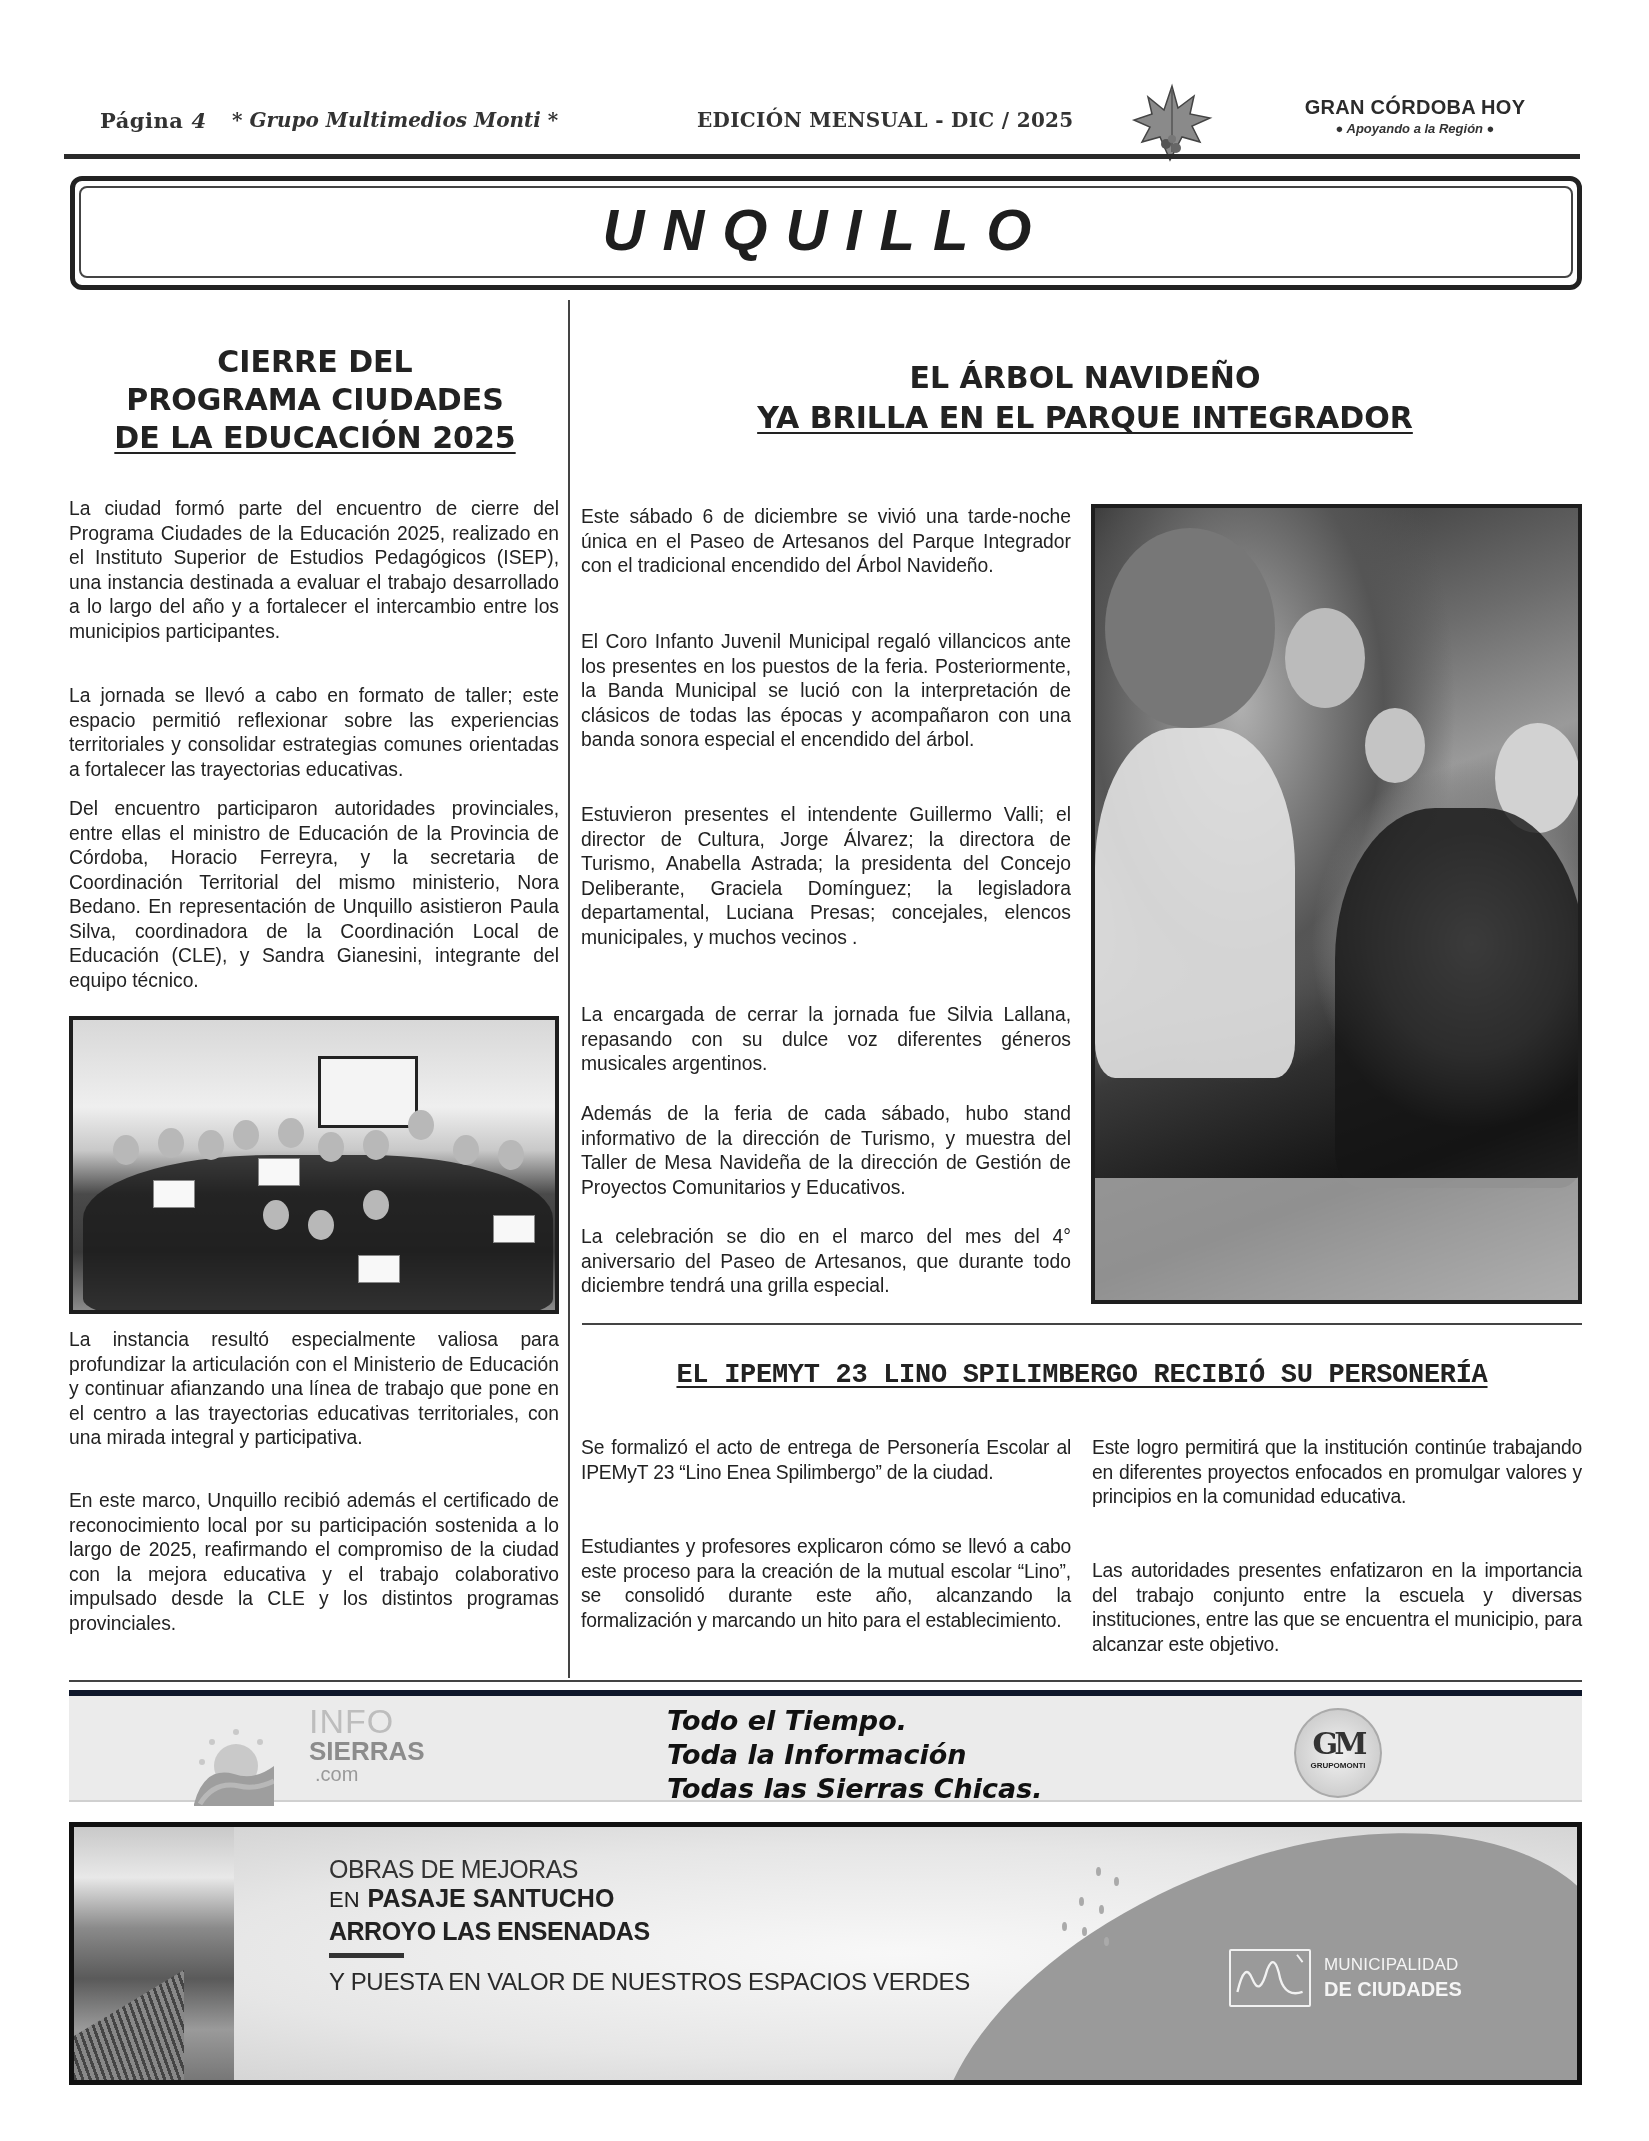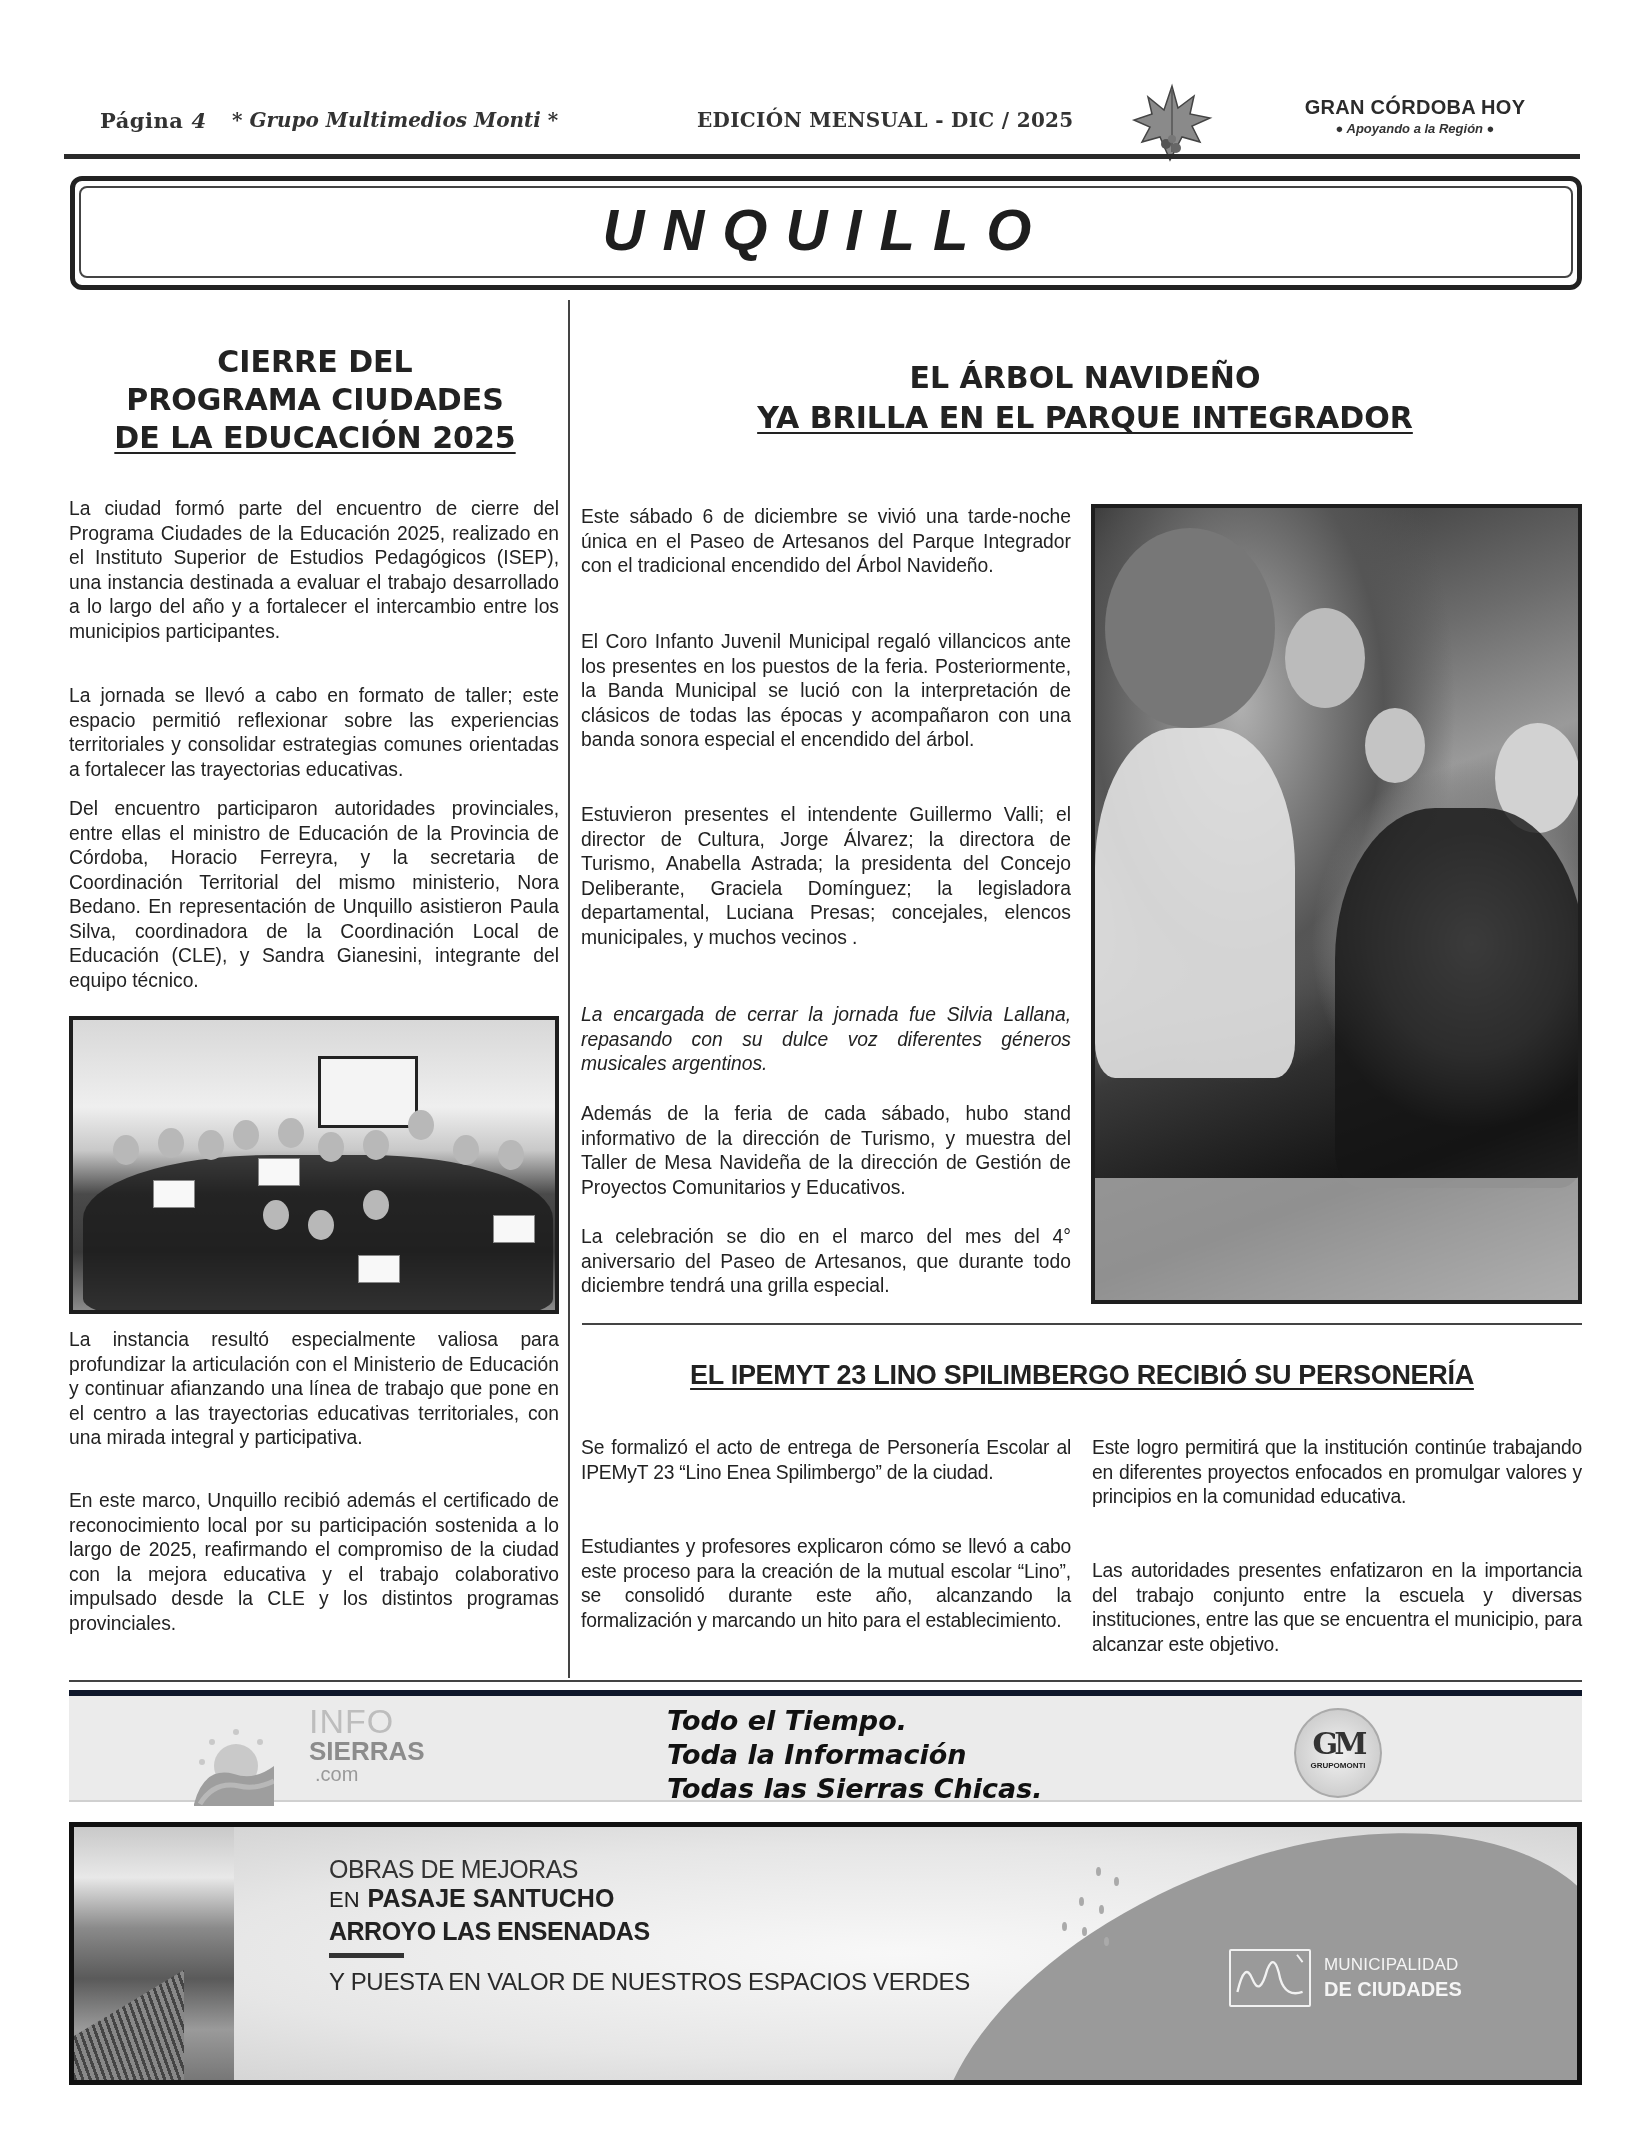--- a/index.html
+++ b/index.html
@@ -41,21 +41,21 @@
   
   .photo { border: 4px solid #1e1e1e; overflow: hidden; }
   .photo1 { left: 69px; top: 1016px; width: 490px; height: 298px; background: linear-gradient(180deg, #d8d8d8 0%, #efefef 30%, #c8c8c8 45%, #4a4a4a 60%, #3a3a3a 80%, #8a8a8a 100%); }
   .photo2 { left: 1091px; top: 504px; width: 491px; height: 800px; background: radial-gradient(ellipse at 78% 55%, #d0d0d0 0%, #888 18%, transparent 30%), radial-gradient(ellipse at 30% 25%, #b0b0b0 0%, #555 30%, transparent 45%), linear-gradient(160deg, #2a2a2a 0%, #6c6c6c 25%, #9a9a9a 40%, #3a3a3a 60%, #111 80%, #a8a8a8 100%); }
   .ph-fig { position: absolute; background: #1a1a1a; border-radius: 40% 40% 10% 10%; opacity: .8; }
   .ph-head { position: absolute; background: #b8b8b8; border-radius: 50%; }
   .ph-screen { position: absolute; left: 245px; top: 36px; width: 100px; height: 72px; background: #f4f4f4; border: 3px solid #222; }
   .ph-cert { position: absolute; background: #f8f8f8; border: 1px solid #888; }
 
   .hrule-right { left: 582px; top: 1323px; width: 1000px; height: 2px; background: #444; }
-  .h-ipemyt { left: 582px; top: 1360px; width: 1000px; text-align: center; font-family: Liberation Sans, sans-serif; font-size: 27px; font-weight: bold; color: #222; text-decoration: underline; text-decoration-thickness: 2px; text-underline-offset: 4px; letter-spacing: -0.3px; }
+  .h-ipemyt { left: 582px; top: 1360px; width: 1000px; text-align: center; font-family: Liberation Mono, monospace; font-size: 27px; font-weight: bold; color: #222; text-decoration: underline; text-decoration-thickness: 2px; text-underline-offset: 4px; letter-spacing: -0.3px; }
 
   .p-cond { font-size: 19.3px; line-height: 24.5px; text-align: justify; color: #222; letter-spacing: -0.2px; }
 
   .hrule-bottom { left: 69px; top: 1680px; width: 1513px; height: 2px; background: #444; }
 
   
   .ad1 { left: 69px; top: 1690px; width: 1513px; height: 112px; background: #ebebeb; border-top: 6px solid #0f172a; border-bottom: 2px solid #d0d0d0; }
   .ad1-sun { position: absolute; left: 125px; top: 30px; width: 80px; height: 80px; }
   .ad1-logo { position: absolute; left: 240px; top: 8px; color: #9a9a9a; line-height: 1; }
   .ad1-logo .info { font-size: 34px; font-weight: normal; letter-spacing: 1px; color: #bdbdbd; }
@@ -144,21 +144,21 @@
 <div class="abs p col-a" style="top:1328px;">La instancia resultó especialmente valiosa para profundizar la articulación con el Ministerio de Educación y continuar afianzando una línea de trabajo que pone en el centro a las trayectorias educativas territoriales, con una mirada integral y participativa.</div>
 <div class="abs p col-a" style="top:1489px;">En este marco, Unquillo recibió además el certificado de reconocimiento local por su participación sostenida a lo largo de 2025, reafirmando el compromiso de la ciudad con la mejora educativa y el trabajo colaborativo impulsado desde la CLE y los distintos programas provinciales.</div>
 
 <div class="abs h-arbol">
   <div>EL ÁRBOL NAVIDEÑO</div>
   <div><span class="u">YA BRILLA EN EL PARQUE INTEGRADOR</span></div>
 </div>
 <div class="abs p col-b" style="top:505px;">Este sábado 6 de diciembre se vivió una tarde-noche única en el Paseo de Artesanos del Parque Integrador con el tradicional encendido del Árbol Navideño.</div>
 <div class="abs p col-b" style="top:630px;">El Coro Infanto Juvenil Municipal regaló villancicos ante los presentes en los puestos de la feria. Posteriormente, la Banda Municipal se lució con la interpretación de clásicos de todas las épocas y acompañaron con una banda sonora especial el encendido del árbol.</div>
 <div class="abs p col-b" style="top:803px;">Estuvieron presentes el intendente Guillermo Valli; el director de Cultura, Jorge Álvarez; la directora de Turismo, Anabella Astrada; la presidenta del Concejo Deliberante, Graciela Domínguez; la legisladora departamental, Luciana Presas; concejales, elencos municipales, y muchos vecinos .</div>
-<div class="abs p col-b" style="top:1003px;font-style:italic;">La encargada de cerrar la jornada fue Silvia Lallana, repasando con su dulce voz diferentes géneros musicales argentinos.</div>
+<div class="abs p col-b" style="top:1003px;">La encargada de cerrar la jornada fue Silvia Lallana, repasando con su dulce voz diferentes géneros musicales argentinos.</div>
 <div class="abs p col-b" style="top:1102px;">Además de la feria de cada sábado, hubo stand informativo de la dirección de Turismo, y muestra del Taller de Mesa Navideña de la dirección de Gestión de Proyectos Comunitarios y Educativos.</div>
 <div class="abs p col-b" style="top:1225px;">La celebración se dio en el marco del mes del 4° aniversario del Paseo de Artesanos, que durante todo diciembre tendrá una grilla especial.</div>
 
 <div class="abs photo photo2">
   <div class="ph-head" style="left:10px;top:20px;width:170px;height:200px;background:#777;"></div>
   <div class="ph-head" style="left:190px;top:100px;width:80px;height:100px;background:#bbb;"></div>
   <div class="ph-head" style="left:270px;top:200px;width:60px;height:75px;background:#c4c4c4;"></div>
   <div class="ph-head" style="left:400px;top:215px;width:85px;height:110px;background:#d2d2d2;"></div>
   <div class="ph-fig" style="left:240px;top:300px;width:250px;height:380px;background:#151515;"></div>
   <div class="ph-fig" style="left:0px;top:220px;width:200px;height:350px;background:#e2e2e2;opacity:.9;"></div>

